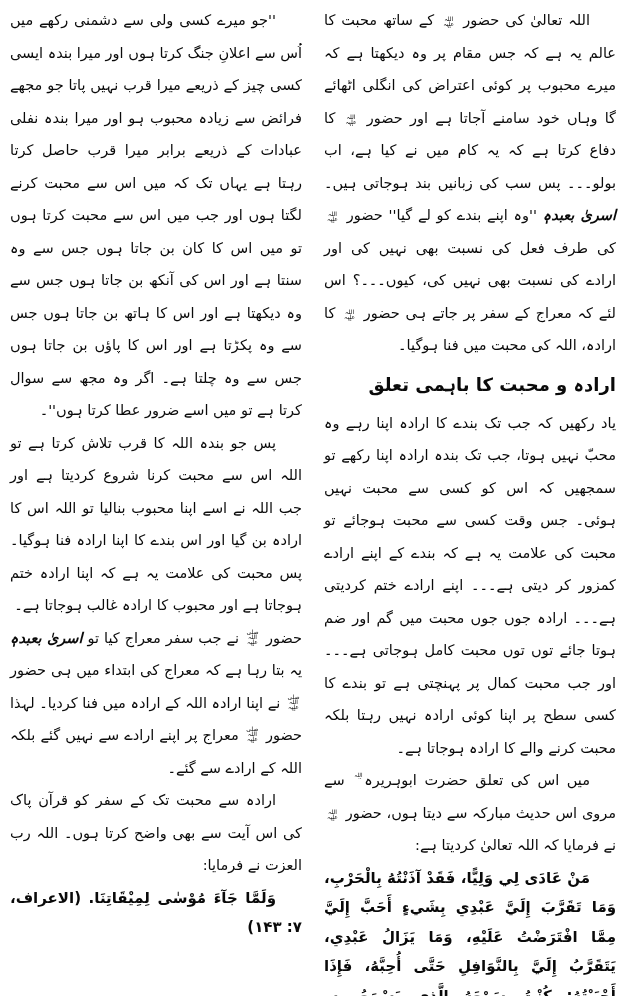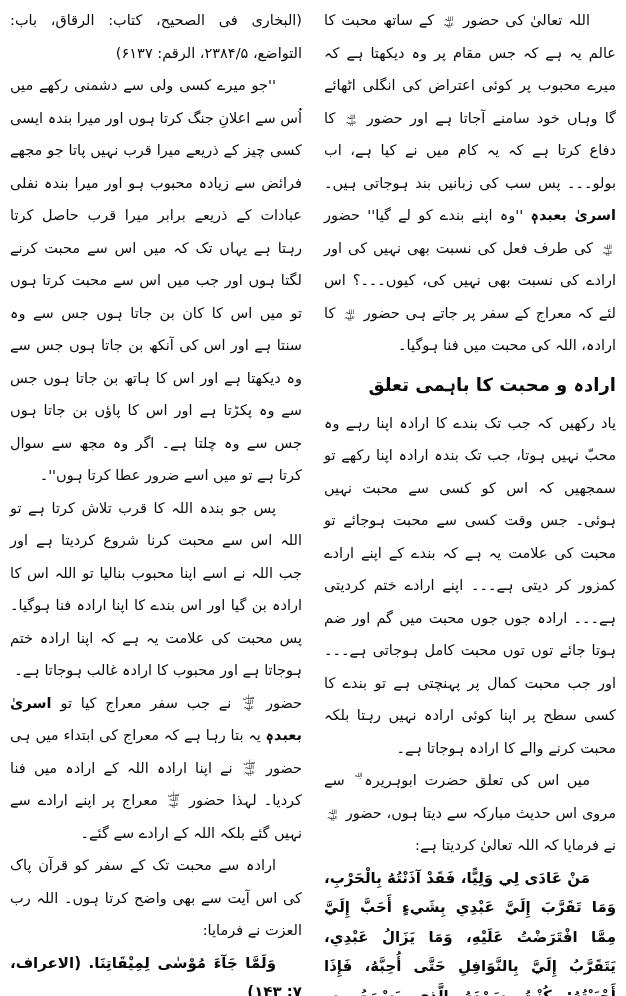--- a/index.html
+++ b/index.html
@@ -11,21 +11,21 @@
     overflow:hidden;
     font-family:"DejaVu Sans",sans-serif;
   }
   .column{flex:1;min-width:0;}
   .para{font-size:14.5px;line-height:32.5px;text-align:justify;margin:0;}
   .indent{text-indent:26px;}
   .citation{font-size:14.5px;line-height:32.5px;text-align:justify;margin:0;}
   .heading{font-size:18px;font-weight:bold;line-height:40px;margin:3px 0 2px 0;text-align:right;}
   .arabic{font-weight:bold;font-size:15px;line-height:29.5px;text-align:justify;margin:2px 0 0 0;}
   .seg{white-space:normal;}
-  .seg-b{font-weight:bold;}
+  .seg-b{font-weight:bold;font-style:italic;}
   .seg-h{
     display:inline-block;width:15px;max-height:17px;overflow:hidden;
     font-size:6px;line-height:5px;text-align:center;vertical-align:-3px;
     margin:0 1px;font-weight:normal;
   }
   .seg-sup{
     display:inline-block;width:10px;max-height:11px;overflow:hidden;
     font-size:5.5px;line-height:4.5px;text-align:center;vertical-align:6px;
     margin:0 1px;font-weight:normal;
   }
@@ -37,21 +37,20 @@
 
   <div class="column">
     <p class="para indent"><span class="seg">اللہ تعالیٰ کی حضور </span><span class="seg seg-h">صلی اللہ علیہ وآلہ وسلم</span><span class="seg"> کے ساتھ محبت کا عالم یہ ہے کہ جس مقام پر وہ دیکھتا ہے کہ میرے محبوب پر کوئی اعتراض کی انگلی اٹھائے گا وہاں خود سامنے آجاتا ہے اور حضور </span><span class="seg seg-h">صلی اللہ علیہ وآلہ وسلم</span><span class="seg"> کا دفاع کرتا ہے کہ یہ کام میں نے کیا ہے، اب بولو۔۔۔ پس سب کی زبانیں بند ہوجاتی ہیں۔ </span><span class="seg seg-b">اسریٰ بعبدہٖ</span><span class="seg"> ''وہ اپنے بندے کو لے گیا'' حضور </span><span class="seg seg-h">صلی اللہ علیہ وآلہ وسلم</span><span class="seg"> کی طرف فعل کی نسبت بھی نہیں کی اور ارادے کی نسبت بھی نہیں کی، کیوں۔۔۔؟ اس لئے کہ معراج کے سفر پر جاتے ہی حضور </span><span class="seg seg-h">صلی اللہ علیہ وآلہ وسلم</span><span class="seg"> کا ارادہ، اللہ کی محبت میں فنا ہوگیا۔</span></p>
     <h2 class="heading">ارادہ و محبت کا باہمی تعلق</h2>
     <p class="para"><span class="seg">یاد رکھیں کہ جب تک بندے کا ارادہ اپنا رہے وہ محبّ نہیں ہوتا، جب تک بندہ ارادہ اپنا رکھے تو سمجھیں کہ اس کو کسی سے محبت نہیں ہوئی۔ جس وقت کسی سے محبت ہوجائے تو محبت کی علامت یہ ہے کہ بندے کے اپنے ارادے کمزور کر دیتی ہے۔۔۔ اپنے ارادے ختم کردیتی ہے۔۔۔ ارادہ جوں جوں محبت میں گم اور ضم ہوتا جائے توں توں محبت کامل ہوجاتی ہے۔۔۔ اور جب محبت کمال پر پہنچتی ہے تو بندے کا کسی سطح پر اپنا کوئی ارادہ نہیں رہتا بلکہ محبت کرنے والے کا ارادہ ہوجاتا ہے۔</span></p>
     <p class="para indent"><span class="seg">میں اس کی تعلق حضرت ابوہریرہ</span><span class="seg seg-sup">رضی اللہ عنہ</span><span class="seg"> سے مروی اس حدیث مبارکہ سے دیتا ہوں، حضور </span><span class="seg seg-h">صلی اللہ علیہ وآلہ وسلم</span><span class="seg"> نے فرمایا کہ اللہ تعالیٰ کردیتا ہے:</span></p>
     <p class="arabic indent"><span class="seg">مَنْ عَادَى لِي وَلِيًّا، فَقَدْ آذَنْتُهُ بِالْحَرْبِ، وَمَا تَقَرَّبَ إِلَيَّ عَبْدِي بِشَيءٍ أَحَبَّ إِلَيَّ مِمَّا افْتَرَضْتُ عَلَيْهِ، وَمَا يَزَالُ عَبْدِي، يَتَقَرَّبُ إِلَيَّ بِالنَّوَافِلِ حَتَّى أُحِبَّهُ، فَإِذَا أَحْبَبْتُهُ: كُنْتُ سَمْعَهُ الَّذِي يَسْمَعُ بِهِ، وَبَصَرَهُ الَّذِي يُبْصِرُ بِهِ، وَيَدَهُ الَّتِي يَبْطِشُ بِهَا، وَرِجْلَهُ الَّتِي يَمْشِي بِهَا، وإِنْ سَأَلَنِي، لَأُعْطِيَنَّهُ.</span></p>
   </div>
 
   <div class="column">
-    <p class="citation"><span class="seg">(البخاری فی الصحیح، کتاب: الرقاق، باب: التواضع، ۲۳۸۴/۵، الرقم: ۶۱۳۷)</span></p>
     <p class="para indent"><span class="seg">''جو میرے کسی ولی سے دشمنی رکھے میں اُس سے اعلانِ جنگ کرتا ہوں اور میرا بندہ ایسی کسی چیز کے ذریعے میرا قرب نہیں پاتا جو مجھے فرائض سے زیادہ محبوب ہو اور میرا بندہ نفلی عبادات کے ذریعے برابر میرا قرب حاصل کرتا رہتا ہے یہاں تک کہ میں اس سے محبت کرنے لگتا ہوں اور جب میں اس سے محبت کرتا ہوں تو میں اس کا کان بن جاتا ہوں جس سے وہ سنتا ہے اور اس کی آنکھ بن جاتا ہوں جس سے وہ دیکھتا ہے اور اس کا ہاتھ بن جاتا ہوں جس سے وہ پکڑتا ہے اور اس کا پاؤں بن جاتا ہوں جس سے وہ چلتا ہے۔ اگر وہ مجھ سے سوال کرتا ہے تو میں اسے ضرور عطا کرتا ہوں''۔</span></p>
     <p class="para indent"><span class="seg">پس جو بندہ اللہ کا قرب تلاش کرتا ہے تو اللہ اس سے محبت کرنا شروع کردیتا ہے اور جب اللہ نے اسے اپنا محبوب بنالیا تو اللہ اس کا ارادہ بن گیا اور اس بندے کا اپنا ارادہ فنا ہوگیا۔ پس محبت کی علامت یہ ہے کہ اپنا ارادہ ختم ہوجاتا ہے اور محبوب کا ارادہ غالب ہوجاتا ہے۔</span></p>
     <p class="para"><span class="seg">حضور </span><span class="seg seg-h">صلی اللہ علیہ وآلہ وسلم</span><span class="seg"> نے جب سفر معراج کیا تو </span><span class="seg seg-b">اسریٰ بعبدہٖ</span><span class="seg"> یہ بتا رہا ہے کہ معراج کی ابتداء میں ہی حضور </span><span class="seg seg-h">صلی اللہ علیہ وآلہ وسلم</span><span class="seg"> نے اپنا ارادہ اللہ کے ارادہ میں فنا کردیا۔ لہذا حضور </span><span class="seg seg-h">صلی اللہ علیہ وآلہ وسلم</span><span class="seg"> معراج پر اپنے ارادے سے نہیں گئے بلکہ اللہ کے ارادے سے گئے۔</span></p>
     <p class="para indent"><span class="seg">ارادہ سے محبت تک کے سفر کو قرآن پاک کی اس آیت سے بھی واضح کرتا ہوں۔ اللہ رب العزت نے فرمایا:</span></p>
     <p class="arabic indent"><span class="seg">وَلَمَّا جَآءَ مُوْسٰی لِمِيْقَاتِنَا. </span><span class="seg">(الاعراف، ۷: ۱۴۳)</span></p>
 
   </div>
 
 </div>
 

